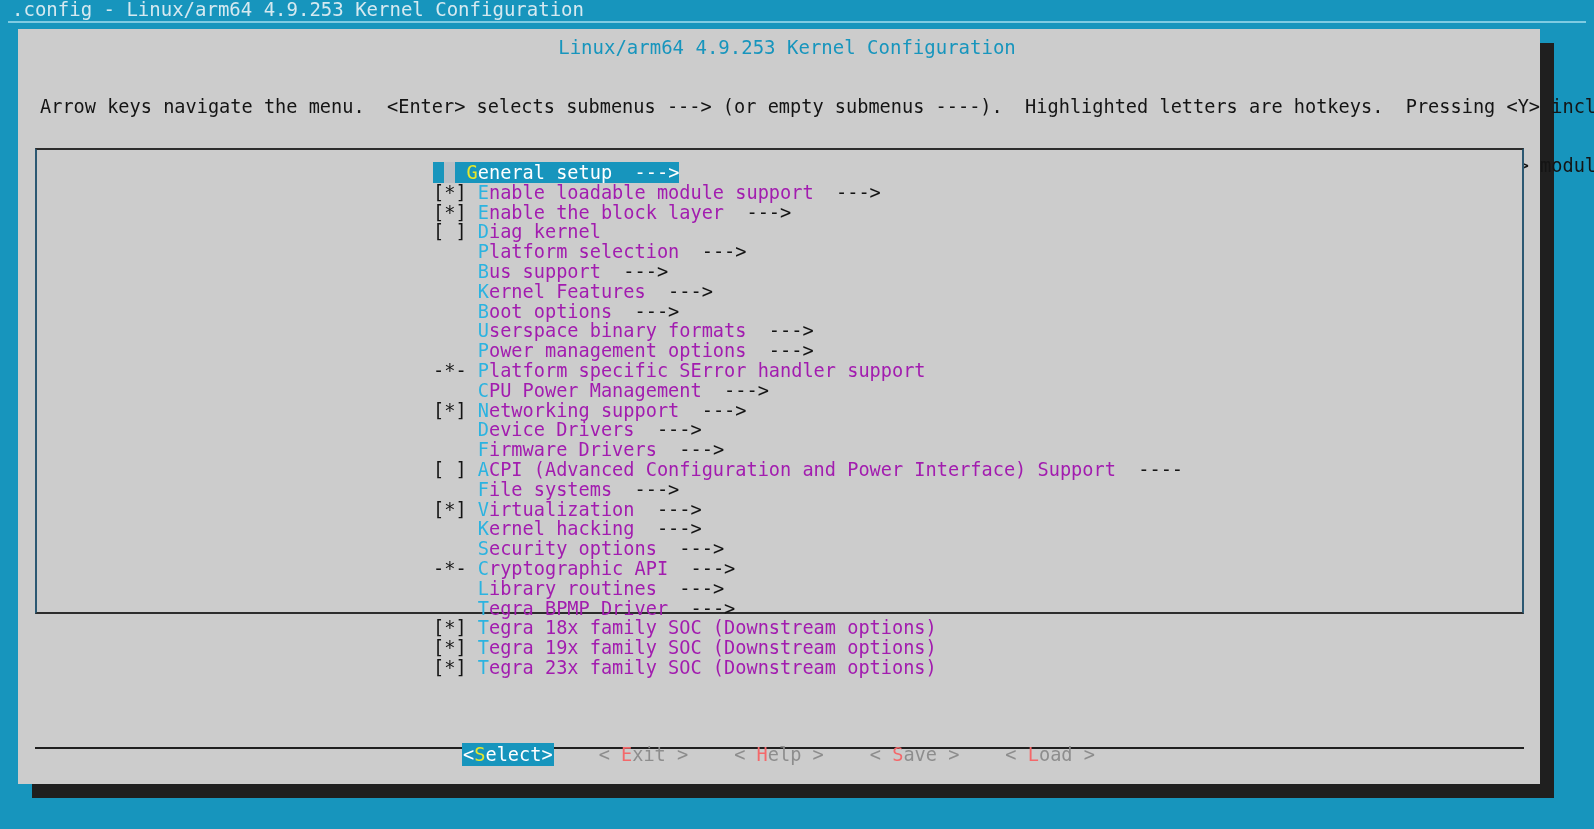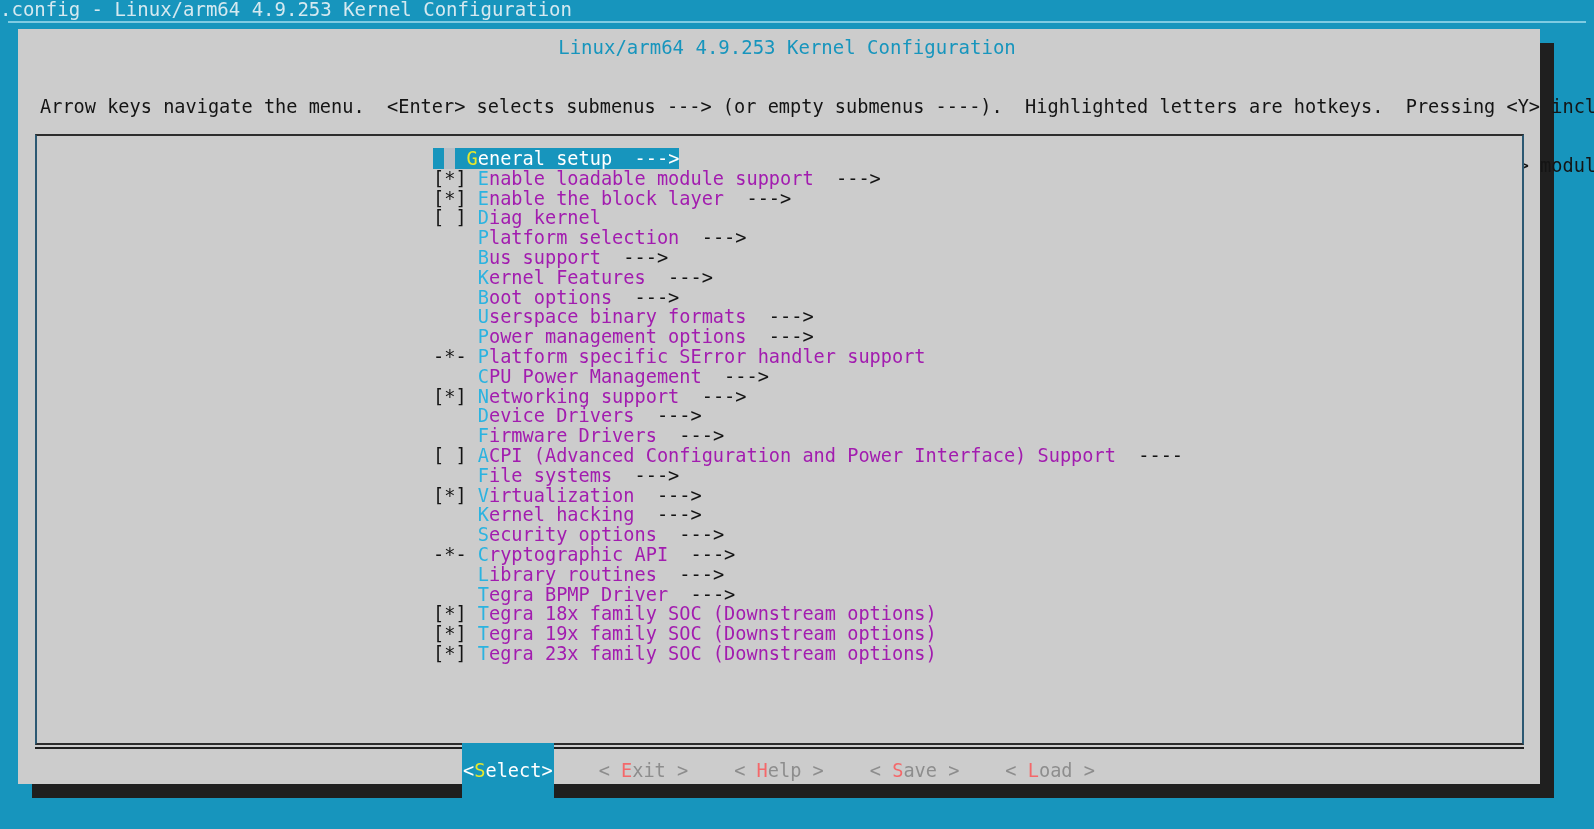--- a/index.html
+++ b/index.html
@@ -24,21 +24,21 @@
   #titlebar {
     position: absolute;
     left: 0; top: 0;
     width: 1594px; height: 19px;
     background: #1795bd;
     color: #d5e9f0;
     font-size: 19px;
     line-height: 19px;
     letter-spacing: 0px;
     white-space: pre;
-    padding-left: 0;
+    padding-left: 12px;
   }
   #titlebar-rule {
     position: absolute;
     left: 8px; top: 21px;
     width: 1578px; height: 2px;
     background: #7fcbe2;
   }
 
   
   #dialog {
@@ -81,22 +81,22 @@
     font-size: 18.6px;
     line-height: 19.6px;
     white-space: pre-wrap;
     word-break: normal;
   }
   #instructions div { white-space: pre; }
 
   
   #listframe {
     position: absolute;
-    left: 17px; top: 105px;
-    width: 1489px; height: 611px;
+    left: 17px; top: 119px;
+    width: 1489px; height: 466px;
     border-top: 2px solid #2c2c2c;
     border-left: 2px solid #2b5872;
     border-right: 2px solid #2b5872;
     border-bottom: 2px solid #2c2c2c;
     background: #cccccc;
   }
 
   
   #menulist {
     position: absolute;
@@ -153,21 +153,21 @@
     justify-content: center;
     align-items: center;
     font-size: 18.6px;
     line-height: 23px;
     white-space: pre;
   }
   .btn {
     white-space: pre;
     color: #8d8d8d;
     margin: 0 22px;
-    padding: 16px 1px;
+    padding: 0 1px;
   }
   .btn .bhot { color: #f4686a; }
   .btn.active {
     background: #1795bd;
     color: #ffffff;
     margin: 0 22px;
   }
   .btn.active .bhot { color: #e8e82a; }
 
   

